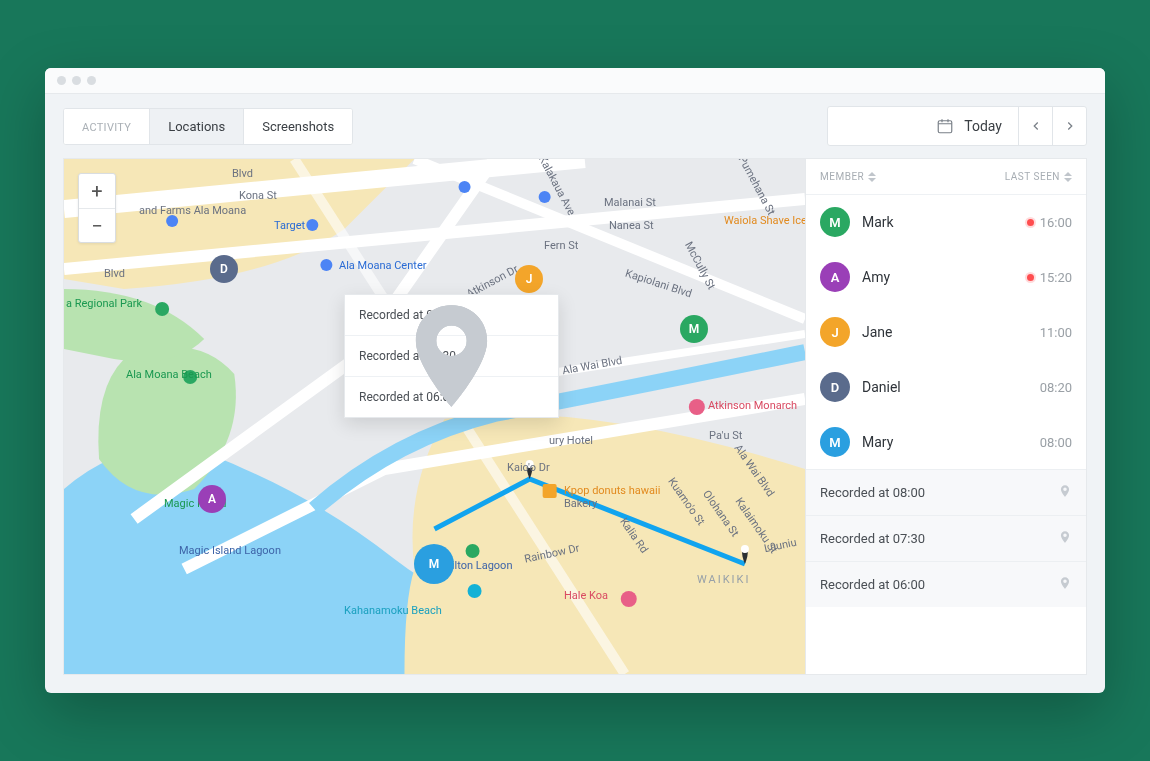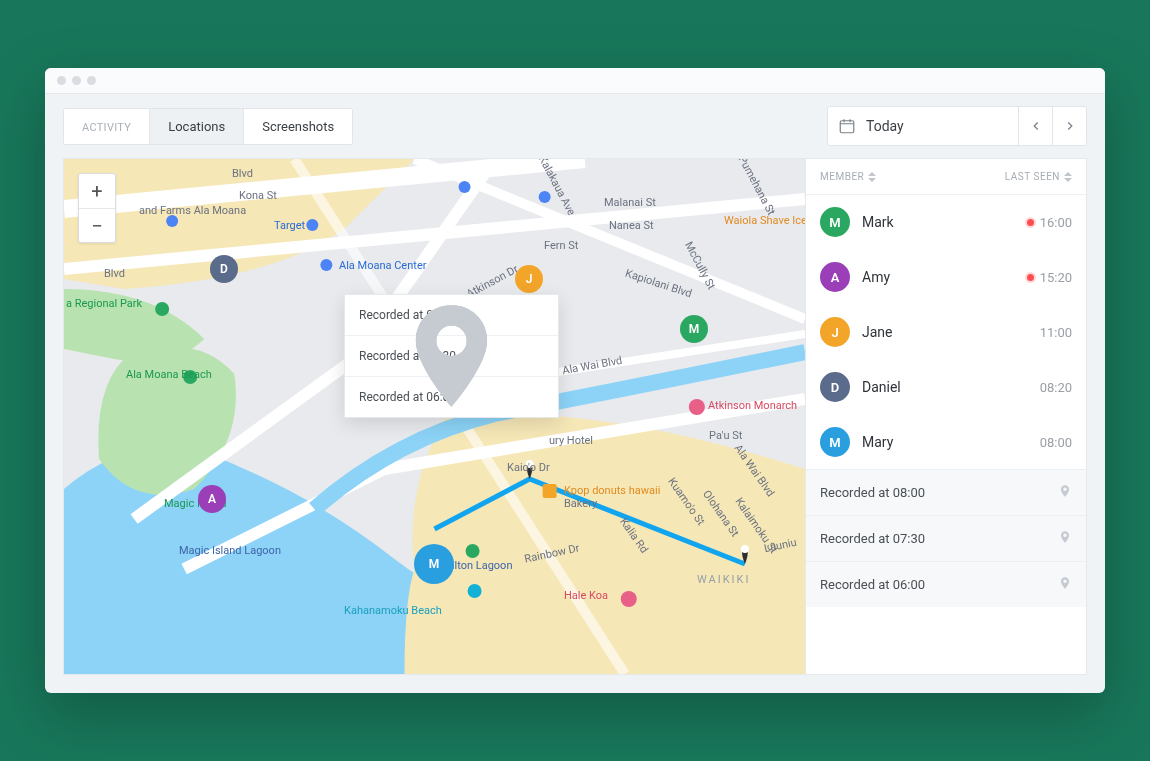--- a/index.html
+++ b/index.html
@@ -62,27 +62,28 @@
   .spacer { flex: 1; }
   .date-picker {
     display: flex;
     align-items: center;
     border: 1px solid #e1e5e9;
     background: #fff;
     border-radius: 3px;
     height: 40px;
   }
   .date-picker .cal {
-    padding: 0 10px;
+    padding: 0 16px;
     display: flex;
     align-items: center;
     gap: 10px;
     width: 190px;
     height: 100%;
     cursor: pointer;
+    justify-content: flex-end;
   }
   .date-picker .cal span { font-size: 14px; color: #3a3f44; }
   .date-picker .nav {
     width: 34px;
     height: 100%;
     border-left: 1px solid #e1e5e9;
     display: flex;
     align-items: center;
     justify-content: center;
     color: #7a8088;

